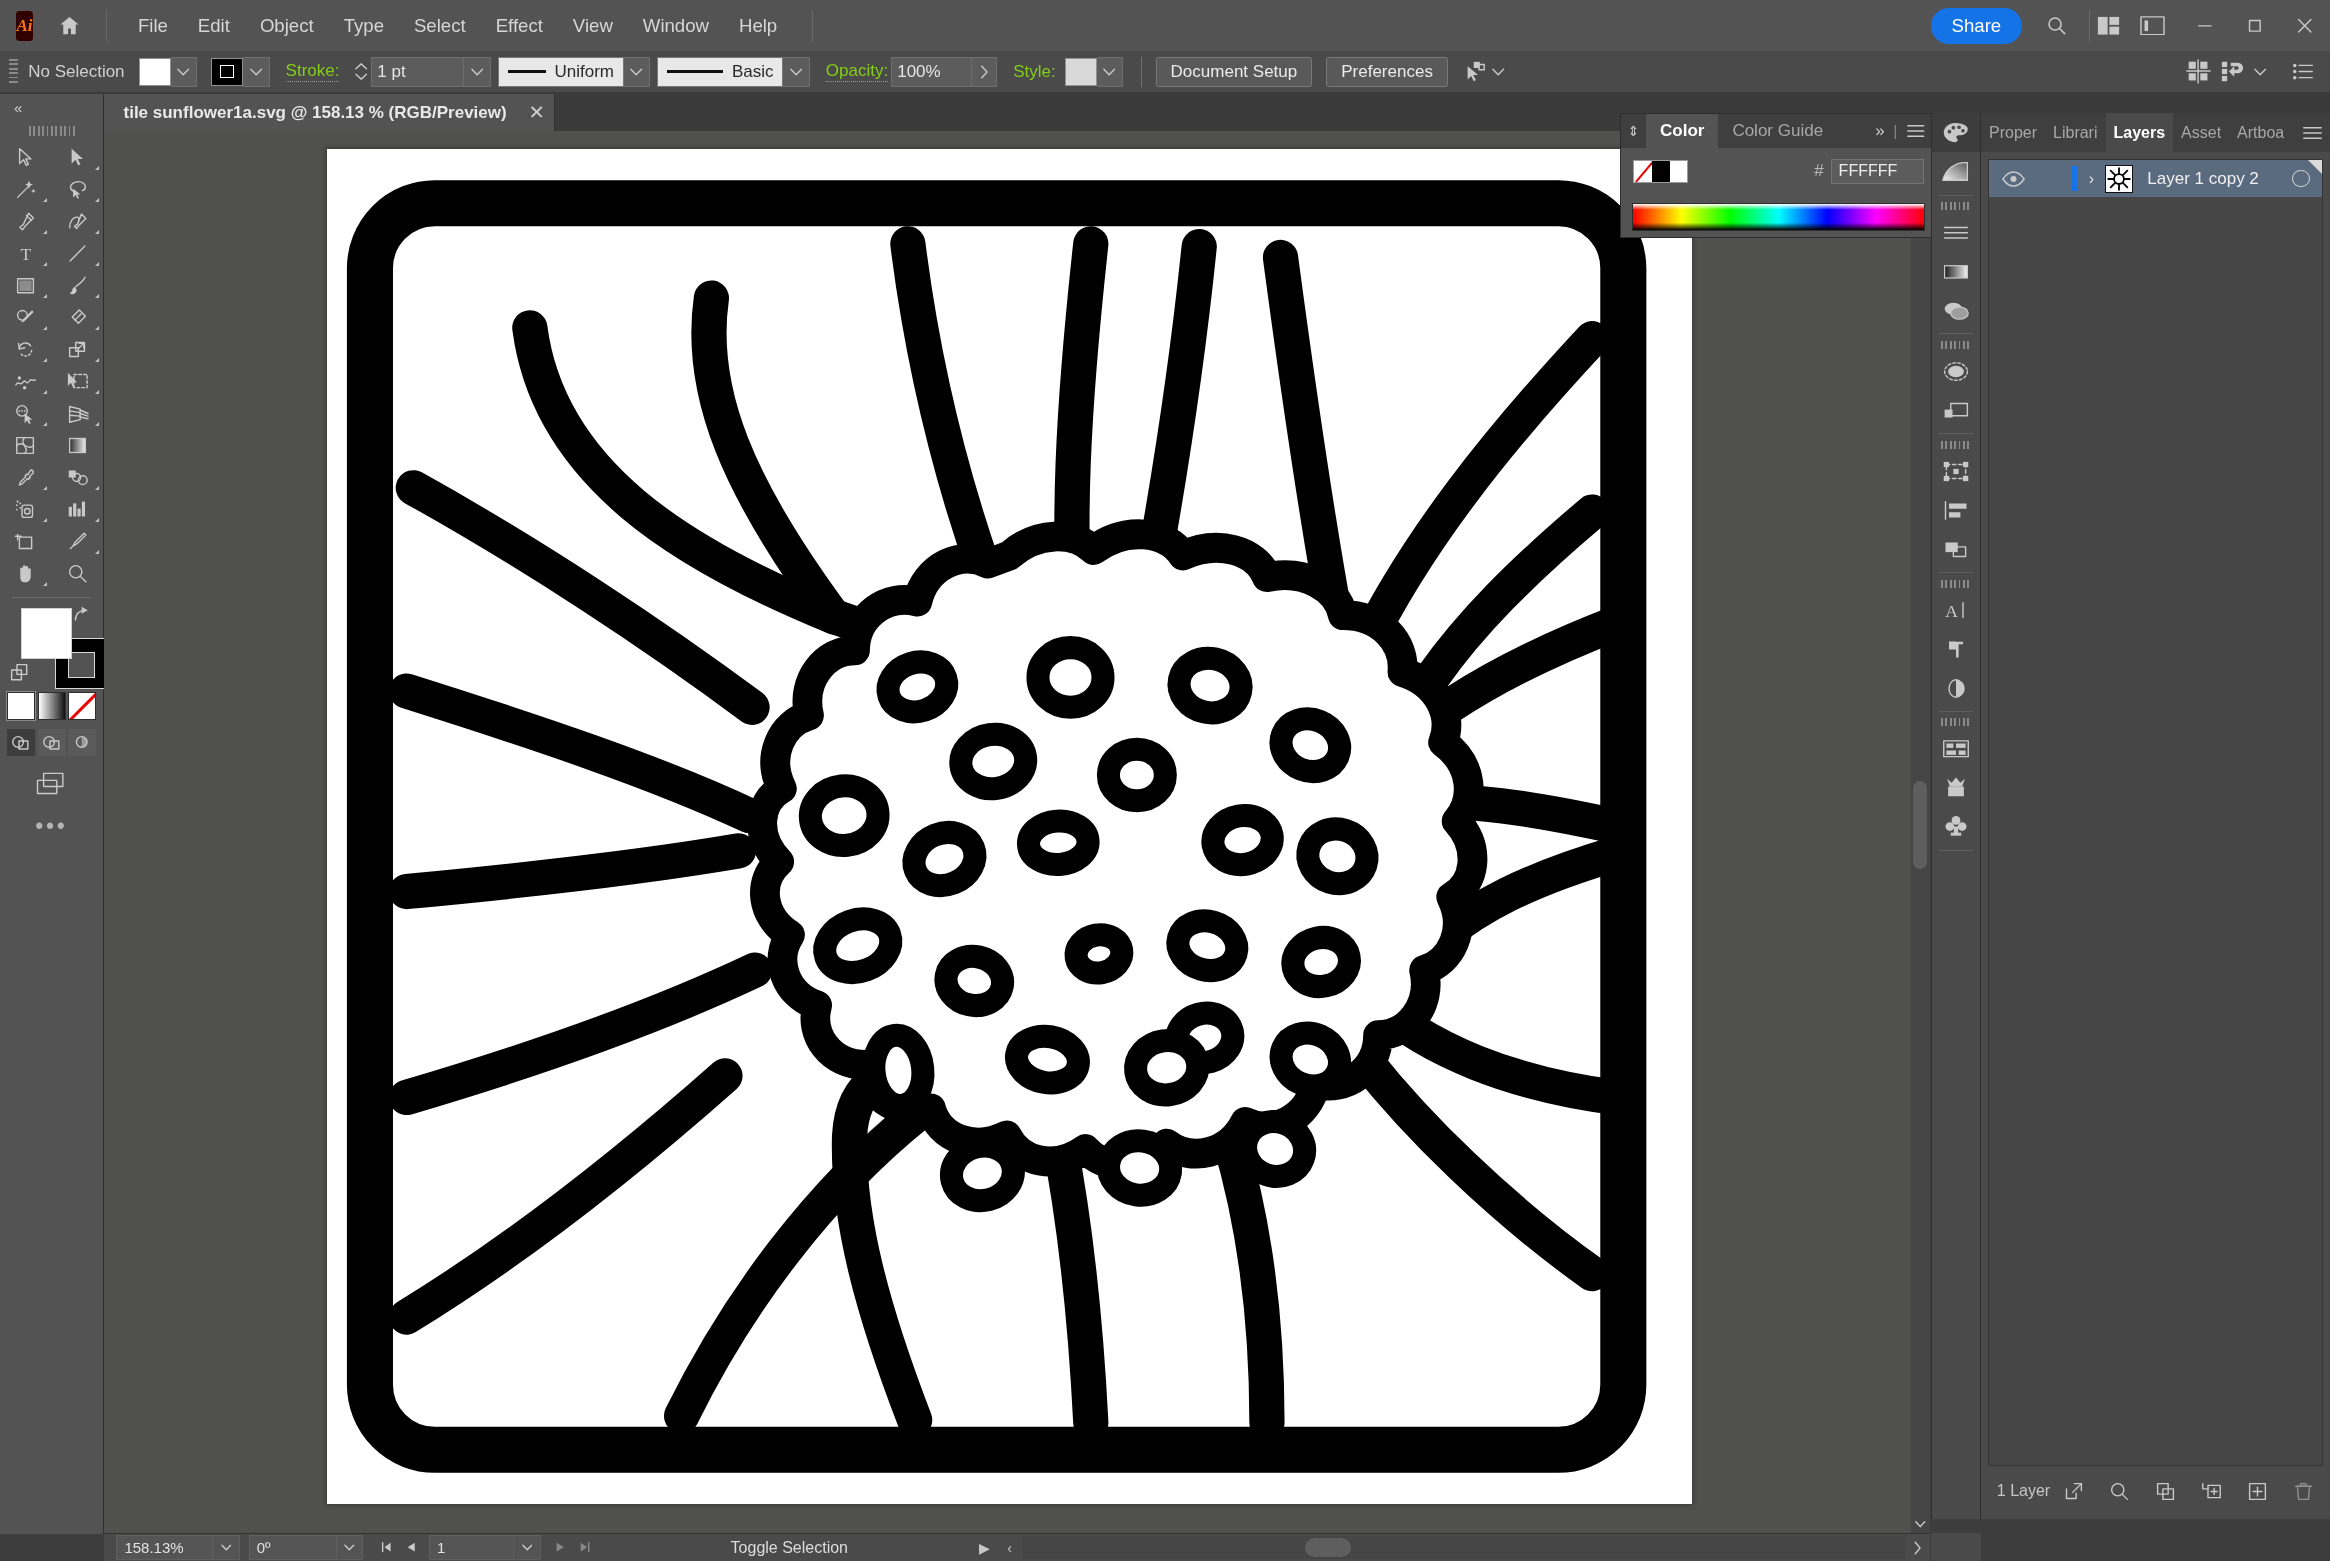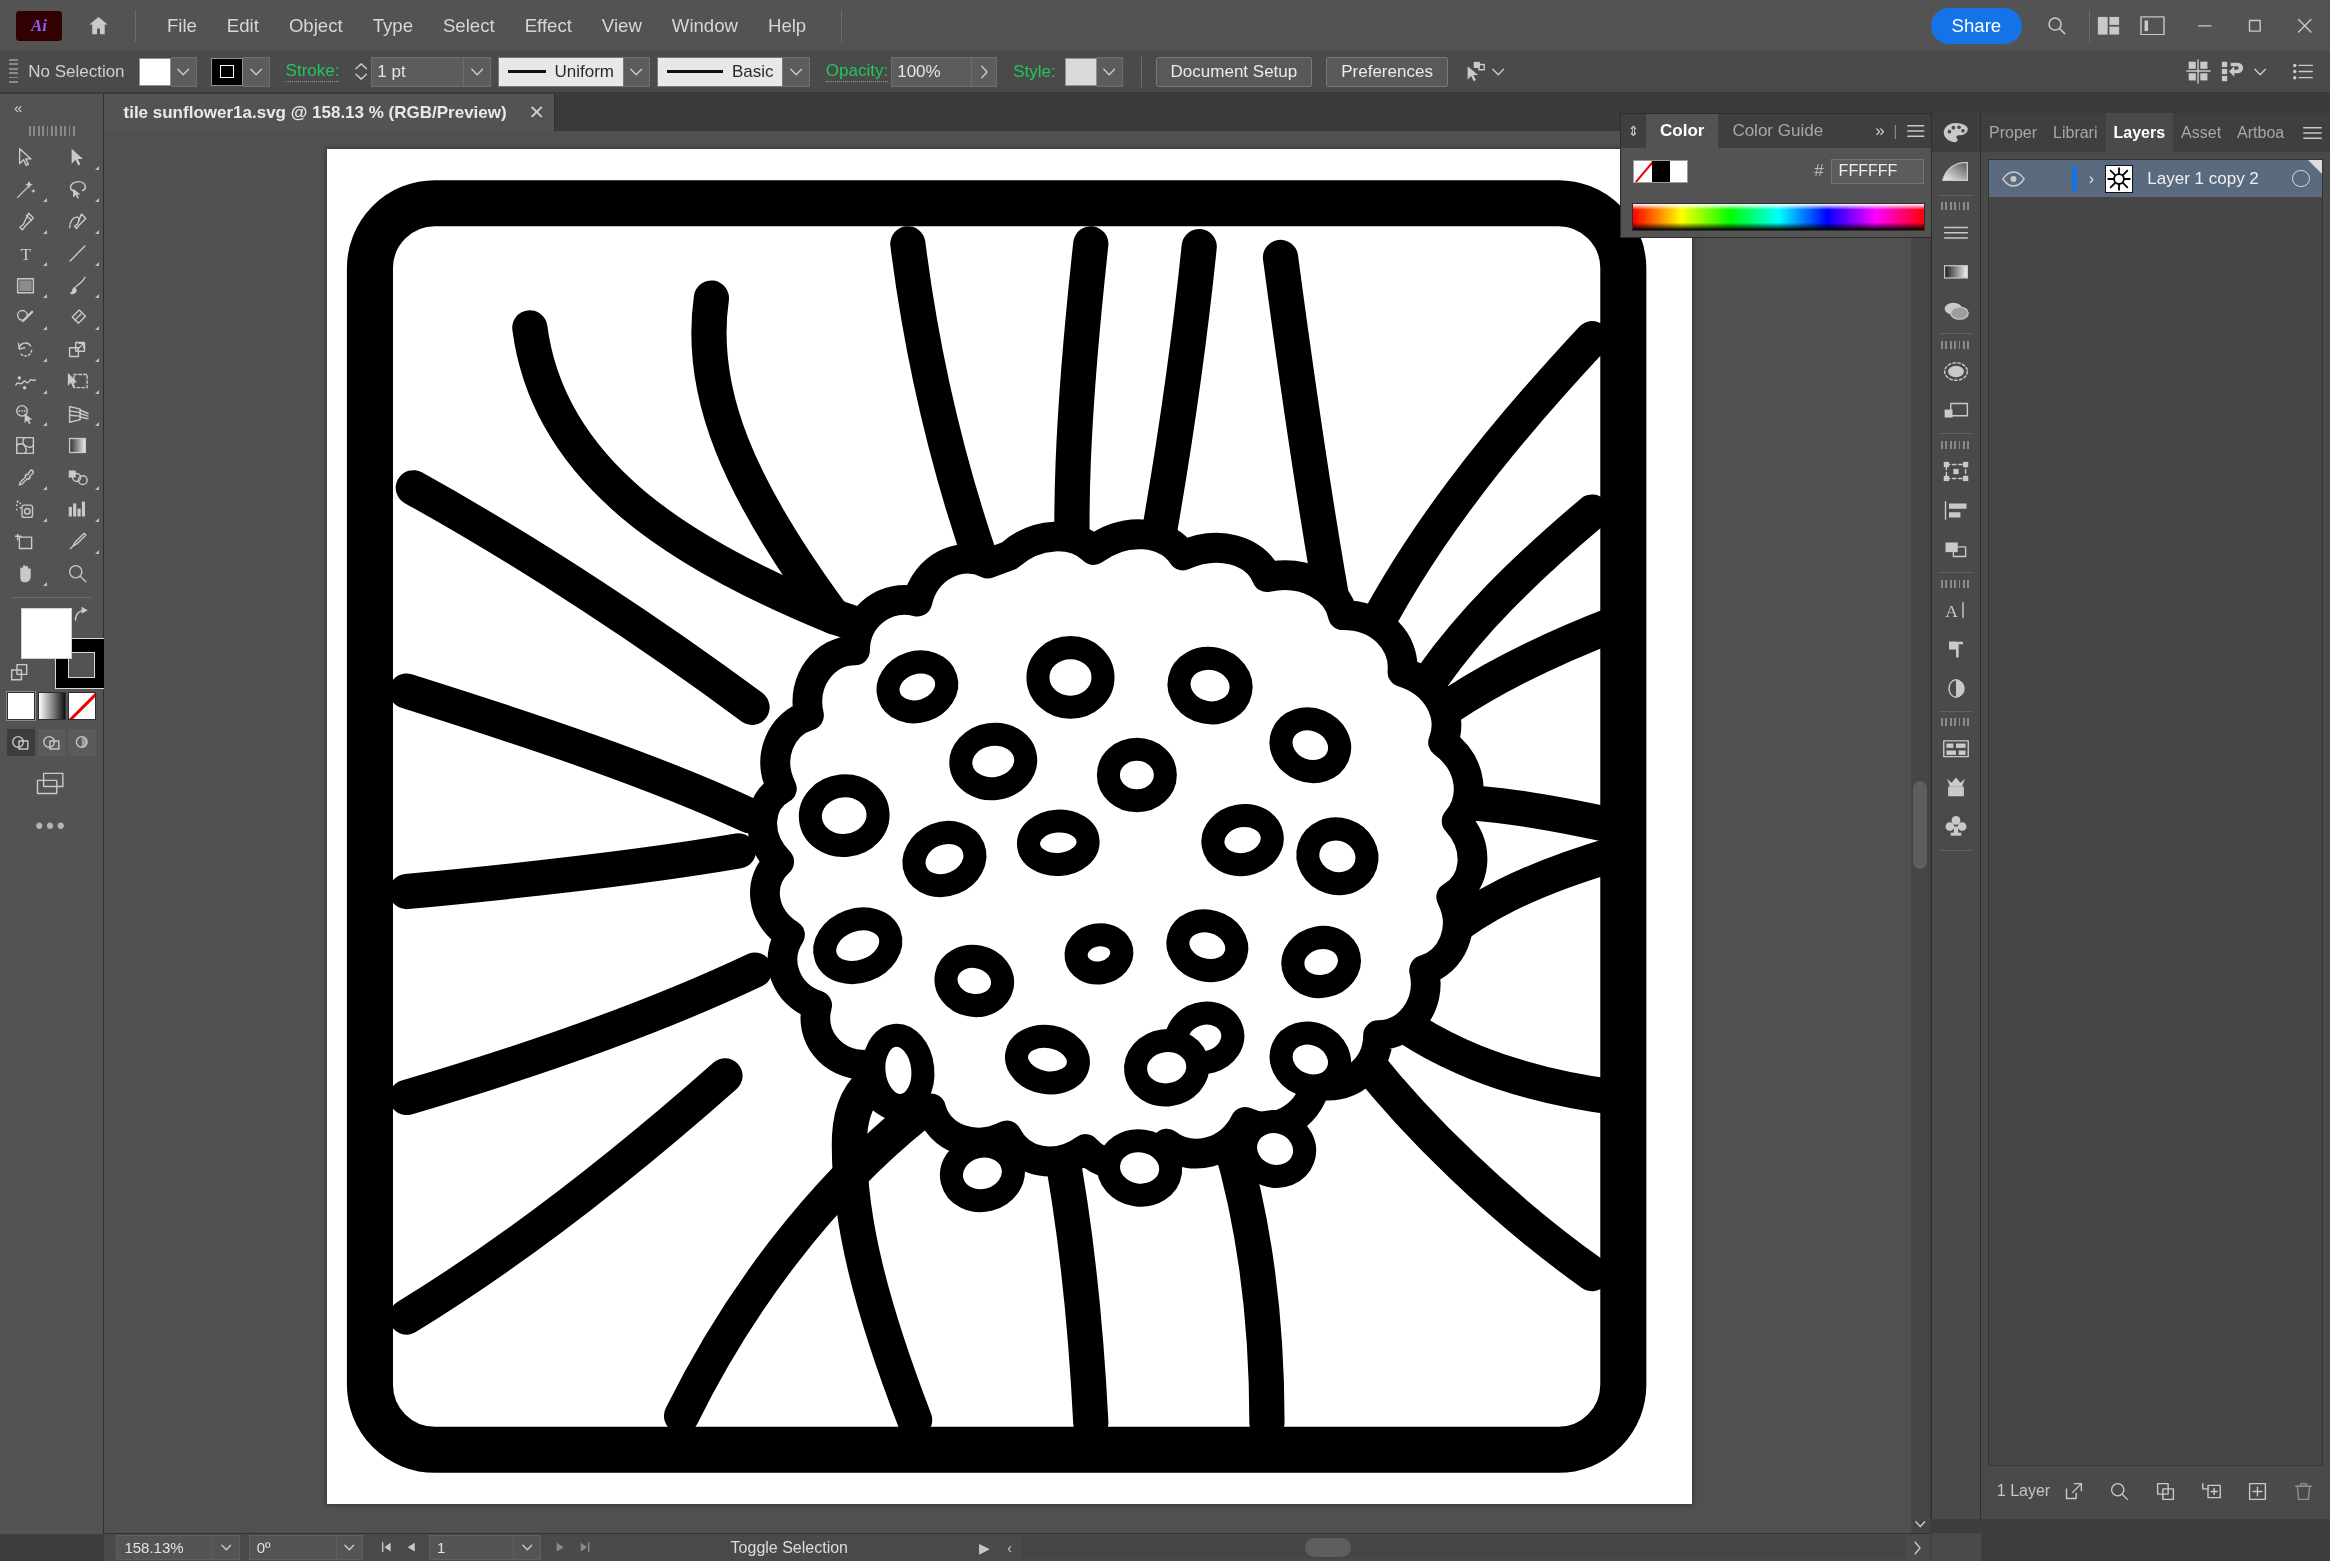--- a/index.html
+++ b/index.html
@@ -4,22 +4,22 @@
 <style>
   html,body{margin:0;padding:0;background:#3d3d3d;}
   body{width:2330px;height:1562px;overflow:hidden;
        font-family:"Liberation Sans","DejaVu Sans",sans-serif;
        color:#c8c8c8;-webkit-font-smoothing:antialiased;}
   *{box-sizing:border-box;}
 
   
   #titlebar{position:absolute;left:0;top:0;width:2330px;height:51px;background:#535353;
             display:flex;align-items:center;}
-  #ai-logo{width:46px;height:30px;margin-left:16px;background:#310000;border-radius:3.5px;
-           display:flex;align-items:center;justify-content:center;color:#8b5cf6;
+  #ai-logo{width:17px;height:30px;margin-left:16px;background:#310000;border-radius:3.5px;
+           display:flex;align-items:center;justify-content:center;color:#f97316;
            font-size:17px;font-weight:bold;font-style:italic;font-family:"Liberation Serif",serif;}
   #home-btn{margin-left:19.5px;width:34px;height:34px;display:flex;align-items:center;justify-content:center;}
   .tb-sep{width:0.9px;height:32px;background:#6a6a6a;margin-left:19.5px;}
   #menubar{display:flex;align-items:center;margin-left:16px;}
   .menu-item{padding:5.3px 15px;font-size:18.6px;color:#d6d6d6;cursor:default;white-space:nowrap;}
   #tb-right{margin-left:auto;display:flex;align-items:center;height:51px;}
   #share-btn{background:#1473e6;color:#fff;border-radius:17.7px;padding:7px 21px;font-size:18.6px;
              margin-right:16px;}
   #search-top{width:37px;height:37px;display:flex;align-items:center;justify-content:center;margin-right:10.6px;}
   #ws-icons{display:flex;align-items:center;gap:7px;margin-right:8.8px;}
@@ -30,21 +30,21 @@
   
   #controlbar{position:absolute;left:0;top:51px;width:2330px;height:42px;background:#4a4a4a;
               display:flex;align-items:center;border-bottom:0.9px solid #383838;}
   #cb-grip{width:8.8px;height:25px;margin-left:8.8px;
       background:repeating-linear-gradient(to bottom,#8a8a8a 0 1.8px,transparent 1.8px 4.4px);}
   #noselection{font-size:17px;color:#cfcfcf;margin-left:10.6px;white-space:nowrap;}
   .cb-swatch-wrap{display:flex;align-items:center;margin-left:14px;}
   .cb-swatch{width:32px;height:28px;border:0.9px solid #909090;}
   .cb-caret{width:26.5px;height:30px;background:#5c5c5c;border:0.9px solid #6d6d6d;border-left:none;
             display:flex;align-items:center;justify-content:center;}
-  .cb-label{font-size:17px;color:#22c55e;margin-left:16px;white-space:nowrap;}
+  .cb-label{font-size:17px;color:#84cc16;margin-left:16px;white-space:nowrap;}
   .cb-label.dotted{border-bottom:1.8px dotted #9a9a9a;padding-bottom:0.9px;}
   .stepper{width:19.5px;height:30px;margin-left:12.4px;display:flex;flex-direction:column;
            align-items:center;justify-content:center;gap:2.7px;}
   .cb-field{height:30px;background:#5c5c5c;border:0.9px solid #6d6d6d;display:flex;align-items:center;
             padding:0 5px;font-size:17px;color:#e4e4e4;}
   .cb-combo{display:flex;align-items:stretch;margin-left:7px;}
   .cb-combo .val{background:#e8e8e8;color:#2a2a2a;border:0.9px solid #777;
                  display:flex;align-items:center;justify-content:flex-end;padding:0 8.8px;
                  font-size:17px;height:30px;}
   .cb-combo .val .rule{flex:1;height:3.5px;background:#111;margin-right:8.8px;}

